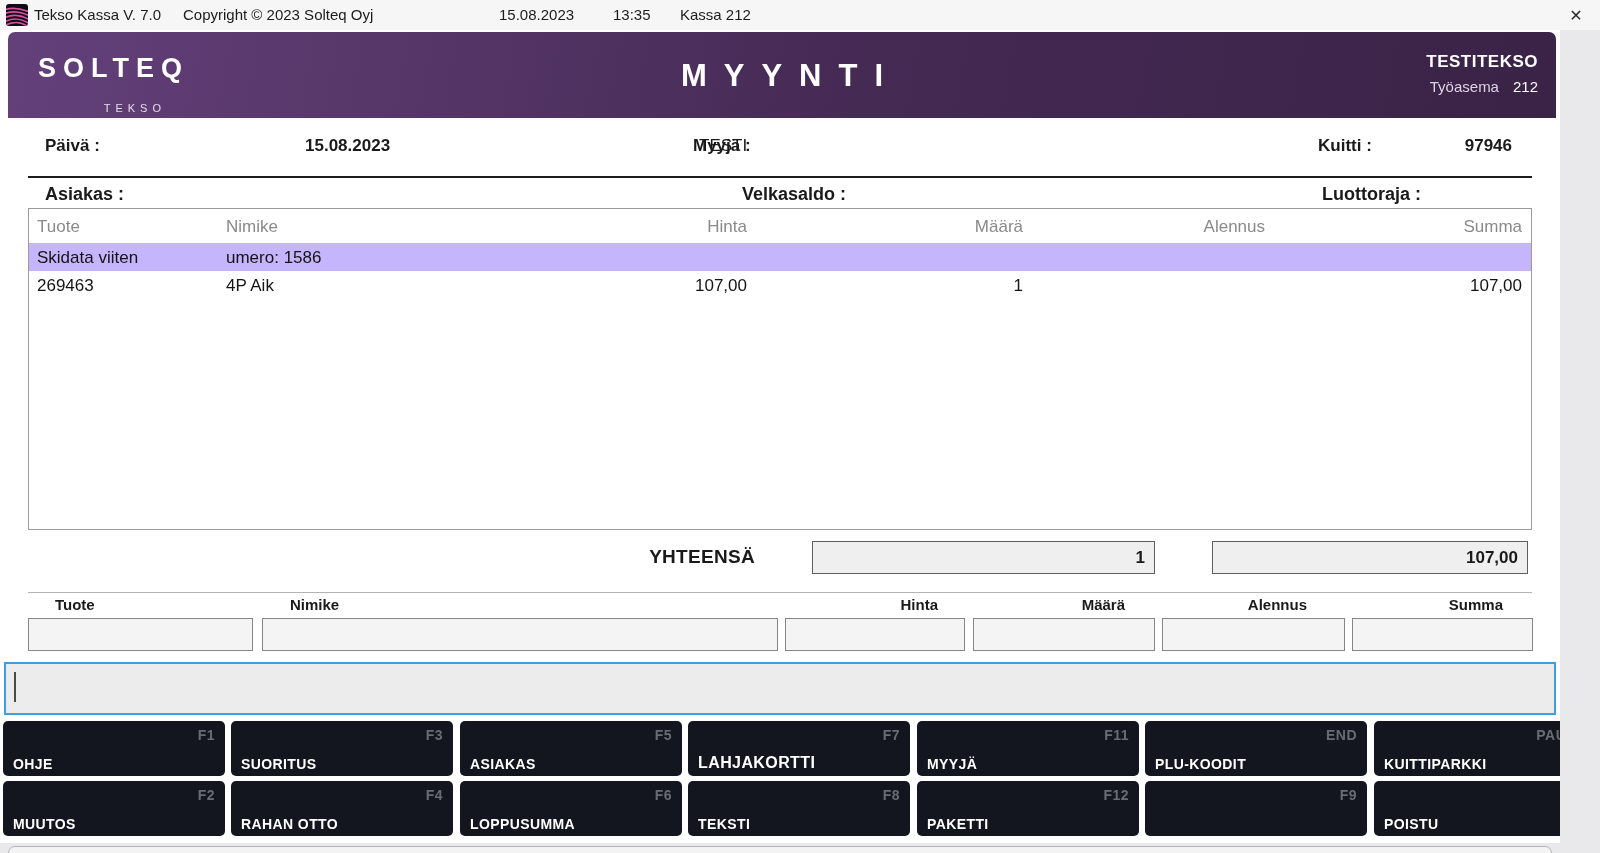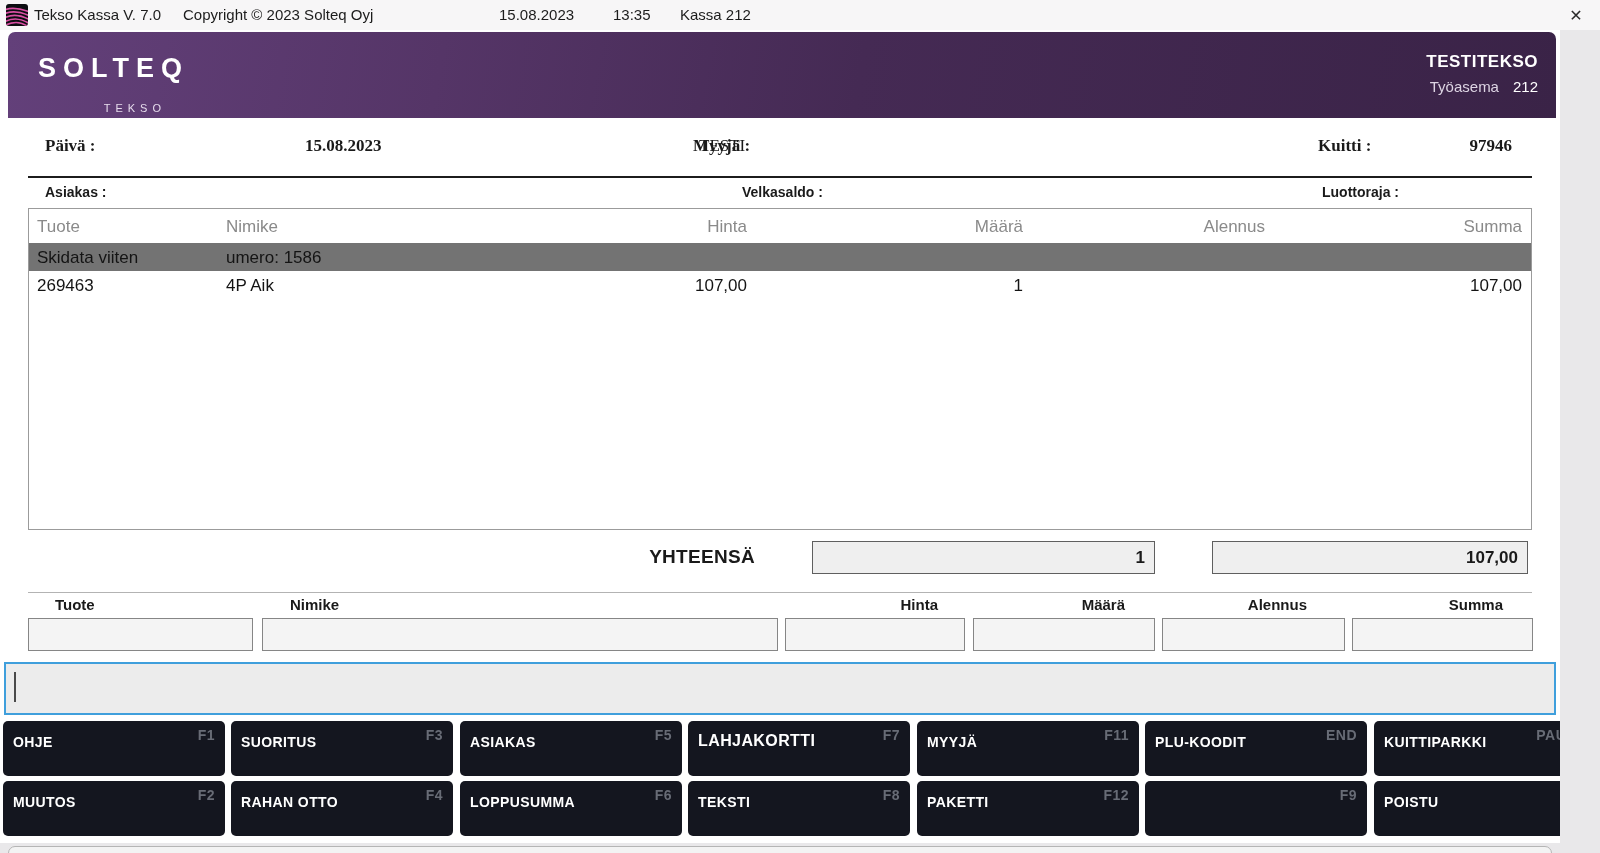--- a/index.html
+++ b/index.html
@@ -22,40 +22,40 @@
     background:linear-gradient(100deg,#63407a 0%,#553567 28%,#452a54 55%,#3a2347 100%);
     border-radius:7px 7px 0 0; color:#fff; }
   .logo { position:absolute; left:30px; top:21px; width:130px; text-align:center; }
   .logo-main { font-size:27px; font-weight:600; letter-spacing:7px; color:#ffffff; }
   .logo-sub { font-size:11px; letter-spacing:5px; color:#e6dcec; text-align:right; margin-top:18px; padding-right:2px; }
   .screen-title { position:absolute; left:0; right:0; top:26px; text-align:center; font-size:31px; font-weight:700; letter-spacing:17px; text-indent:17px; color:#ffffff; }
   .store-block { position:absolute; right:18px; top:20px; text-align:right; }
   .store-name { font-size:17px; font-weight:700; letter-spacing:0.5px; }
   .workstation { font-size:15px; color:#ddd4e3; margin-top:6px; }
   .workstation .ws-val { margin-left:14px; color:#ffffff; }
-  .row-paiva { position:absolute; top:136px; left:0; width:1272px; height:24px; font-size:17px;font-family:Liberation Serif, serif; }
+  .row-paiva { position:absolute; top:136px; left:0; width:1272px; height:24px; font-size:17px; }
   .row-paiva span { position:absolute; white-space:nowrap; }
   .paiva-lbl { left:45px; font-weight:700; }
   .paiva-val { left:305px; font-weight:700; }
   .myyja-wrap { left:693px; font-weight:700; }
   .myyja-wrap .val { font-weight:400; margin-left:6px; }
   .kuitti-lbl { left:1318px; font-weight:700; }
   .kuitti-val { left:1404px; width:108px; text-align:right; font-weight:700; }
   .hr-dark { position:absolute; left:28px; top:176px; width:1504px; height:0; border-top:2px solid #1c1c1c; }
-  .row-asiakas { position:absolute; top:184px; left:0; width:1600px; height:20px; font-size:14px; }
+  .row-asiakas { position:absolute; top:184px; left:0; width:1600px; height:20px; font-size:18px; }
   .row-asiakas span { position:absolute; font-weight:700; white-space:nowrap; }
   .asiakas-lbl { left:45px; }
   .velka-lbl { left:742px; }
   .luotto-lbl { left:1322px; }
 
   
   .sale-table { position:absolute; left:28px; top:208px; width:1504px; height:322px; border:1px solid #9b9b9b; background:#ffffff; }
   .t-head { position:relative; height:34px; font-size:17px; color:#8a8a8a; }
   .t-row { position:relative; height:28px; font-size:17px; color:#141414; }
-  .t-row.shade { background:#737373; }
+  .t-row.shade { background:#c4b5fd; }
   .sale-table span { position:absolute; top:5px; white-space:nowrap; }
   .t-head span { top:8px; }
   .c-tuote { left:8px; }
   .c-nimike { left:197px; }
   .c-hinta { right:784px; }
   .c-maara { right:508px; }
   .c-alennus { right:266px; }
   .c-summa { right:9px; }
 
   
@@ -81,21 +81,21 @@
   .eb-hinta { left:785px; width:180px; }
   .eb-maara { left:973px; width:182px; }
   .eb-alennus { left:1162px; width:183px; }
   .eb-summa { left:1352px; width:181px; }
 
   .command-input { position:absolute; left:4px; top:662px; width:1552px; height:53px; background:#ececec; border:2px solid #3f9fdc; }
   .caret { position:absolute; left:8px; top:8px; width:2px; height:30px; background:#4a4a4a; }
 
   
   .fkey { position:absolute; width:222px; height:55px; background:#14161f; border-radius:5px; color:#ffffff; cursor:pointer; }
-  .fkey .klabel { position:absolute; left:10px; bottom:26px; font-size:14px; font-weight:700; letter-spacing:0.4px; white-space:nowrap; }
+  .fkey .klabel { position:absolute; left:10px; bottom:4px; font-size:14px; font-weight:700; letter-spacing:0.4px; white-space:nowrap; }
   .fkey .kcode { position:absolute; right:10px; top:6px; font-size:14px; font-weight:700; color:#686c76; letter-spacing:0.5px; }
   .fkey.emphasis .klabel { font-size:16px; }
   .frow1 { top:721px; }
   .frow2 { top:781px; }
   .col0 { left:3px; } .col1 { left:231px; } .col2 { left:460px; } .col3 { left:688px; }
   .col4 { left:917px; } .col5 { left:1145px; } .col6 { left:1374px; }
 
   
   .right-gutter { position:absolute; left:1560px; top:30px; width:40px; height:823px; background:#e9e8ea; }
   .bottom-strip { position:absolute; left:0; top:843px; width:1600px; height:10px; background:#e9e8ea; }
@@ -122,20 +122,21 @@
   <span class="tb-time">13:35</span>
   <span class="tb-kassa">Kassa 212</span>
   <div class="close-btn">✕</div>
 </div>
 
 <div class="pos-header">
   <div class="logo">
     <div class="logo-main">SOLTEQ</div>
     <div class="logo-sub">TEKSO</div>
   </div>
+  <div class="screen-title">MYYNTI</div>
   <div class="store-block">
     <div class="store-name">TESTITEKSO</div>
     <div class="workstation">
       <span>Työasema</span><span class="ws-val">212</span>
     </div>
   </div>
 </div>
 
 <div class="row-paiva">
   <span class="paiva-lbl">Päivä :</span>

